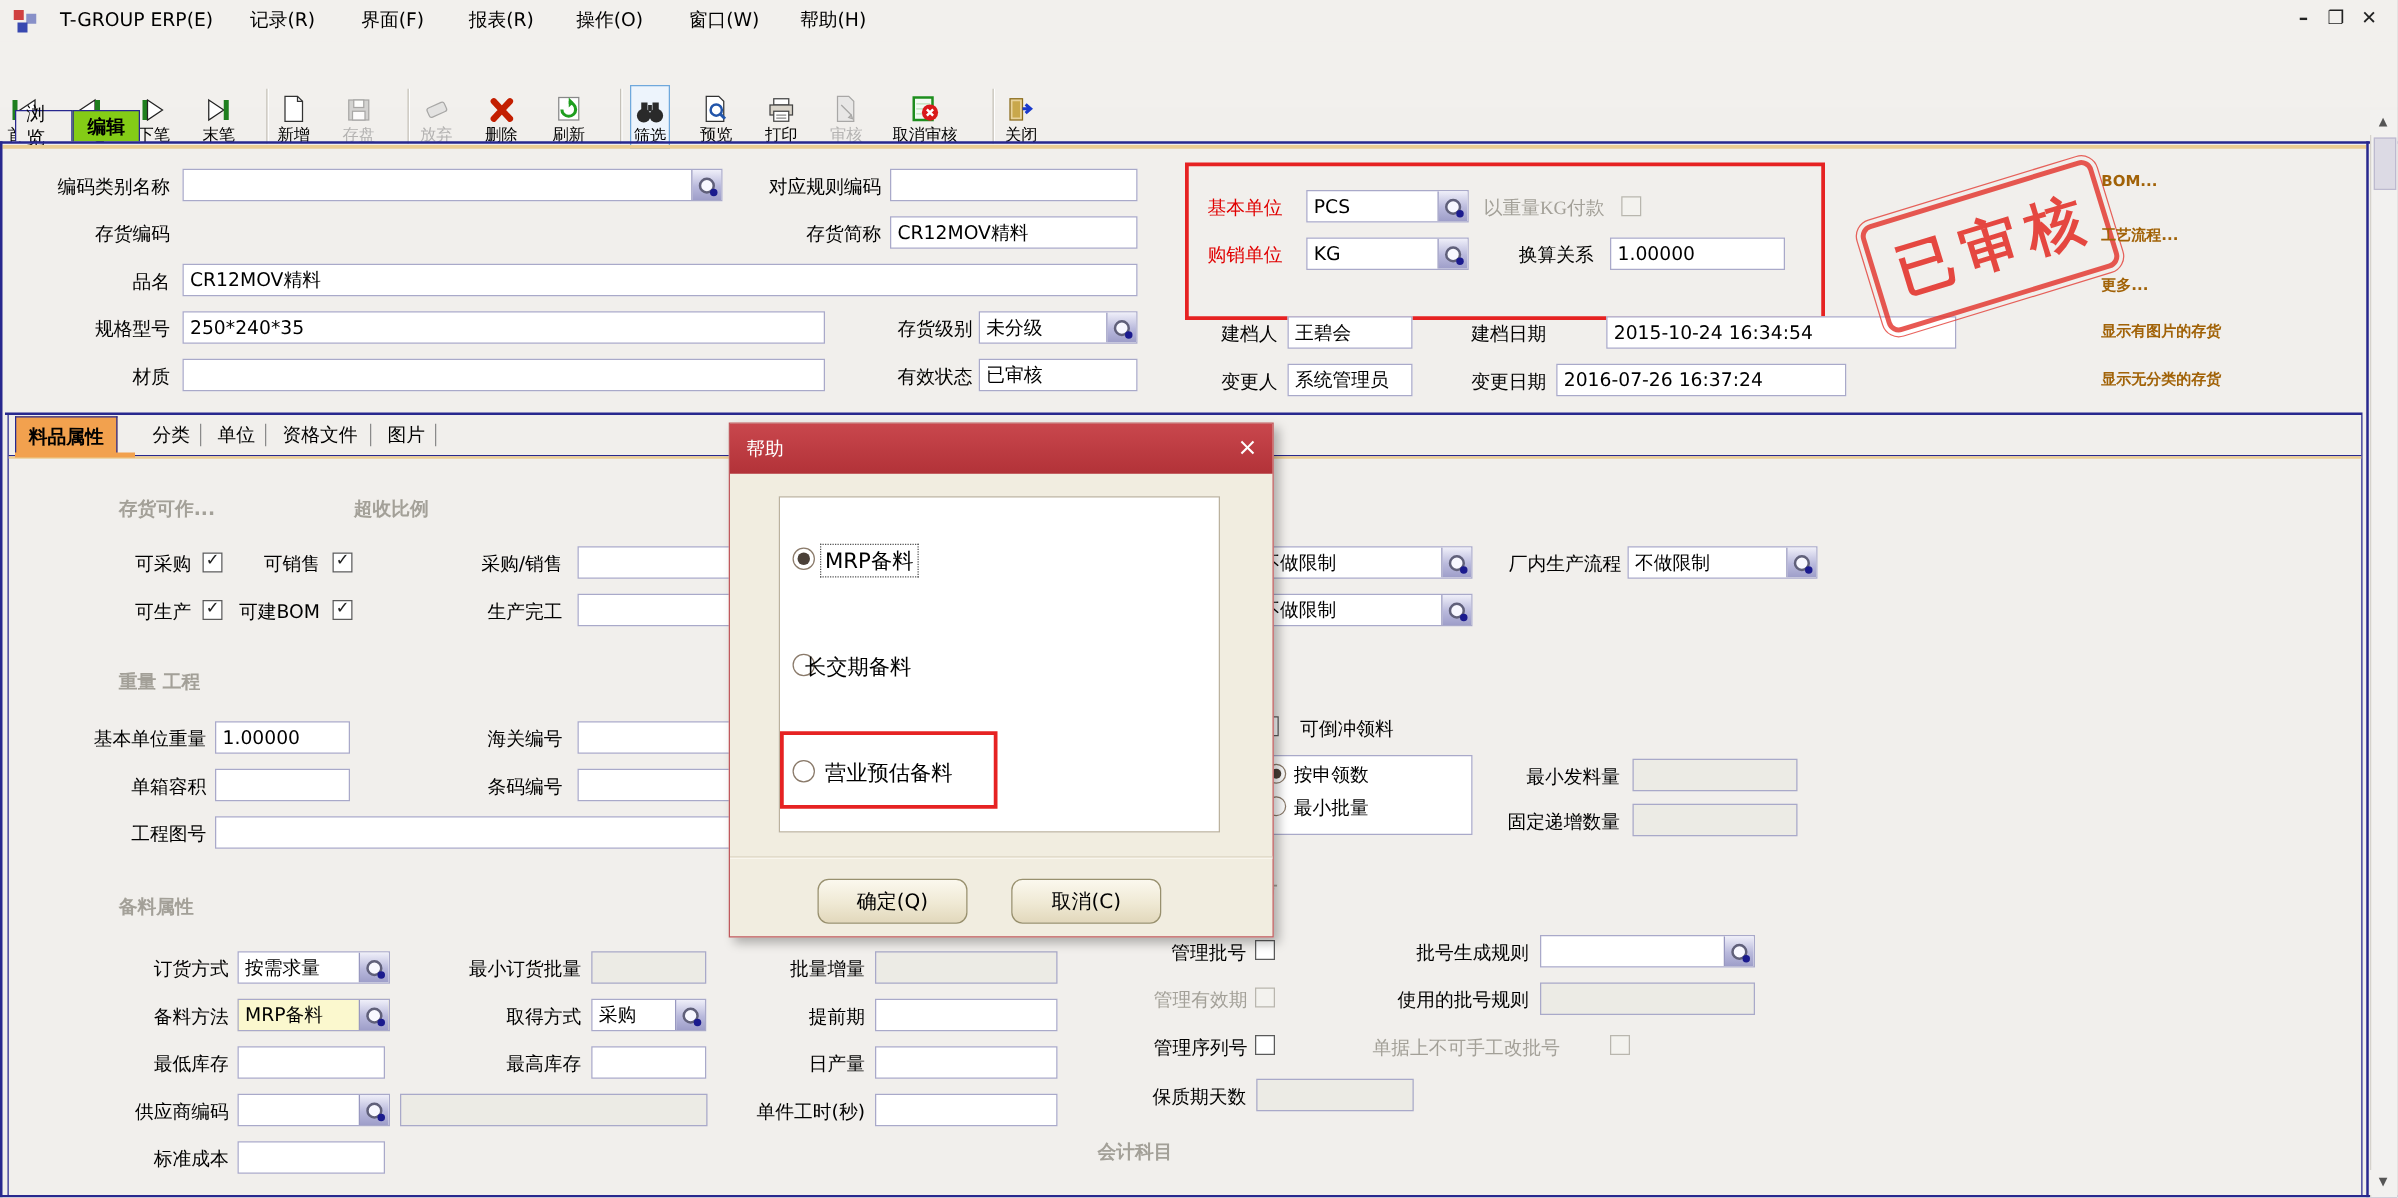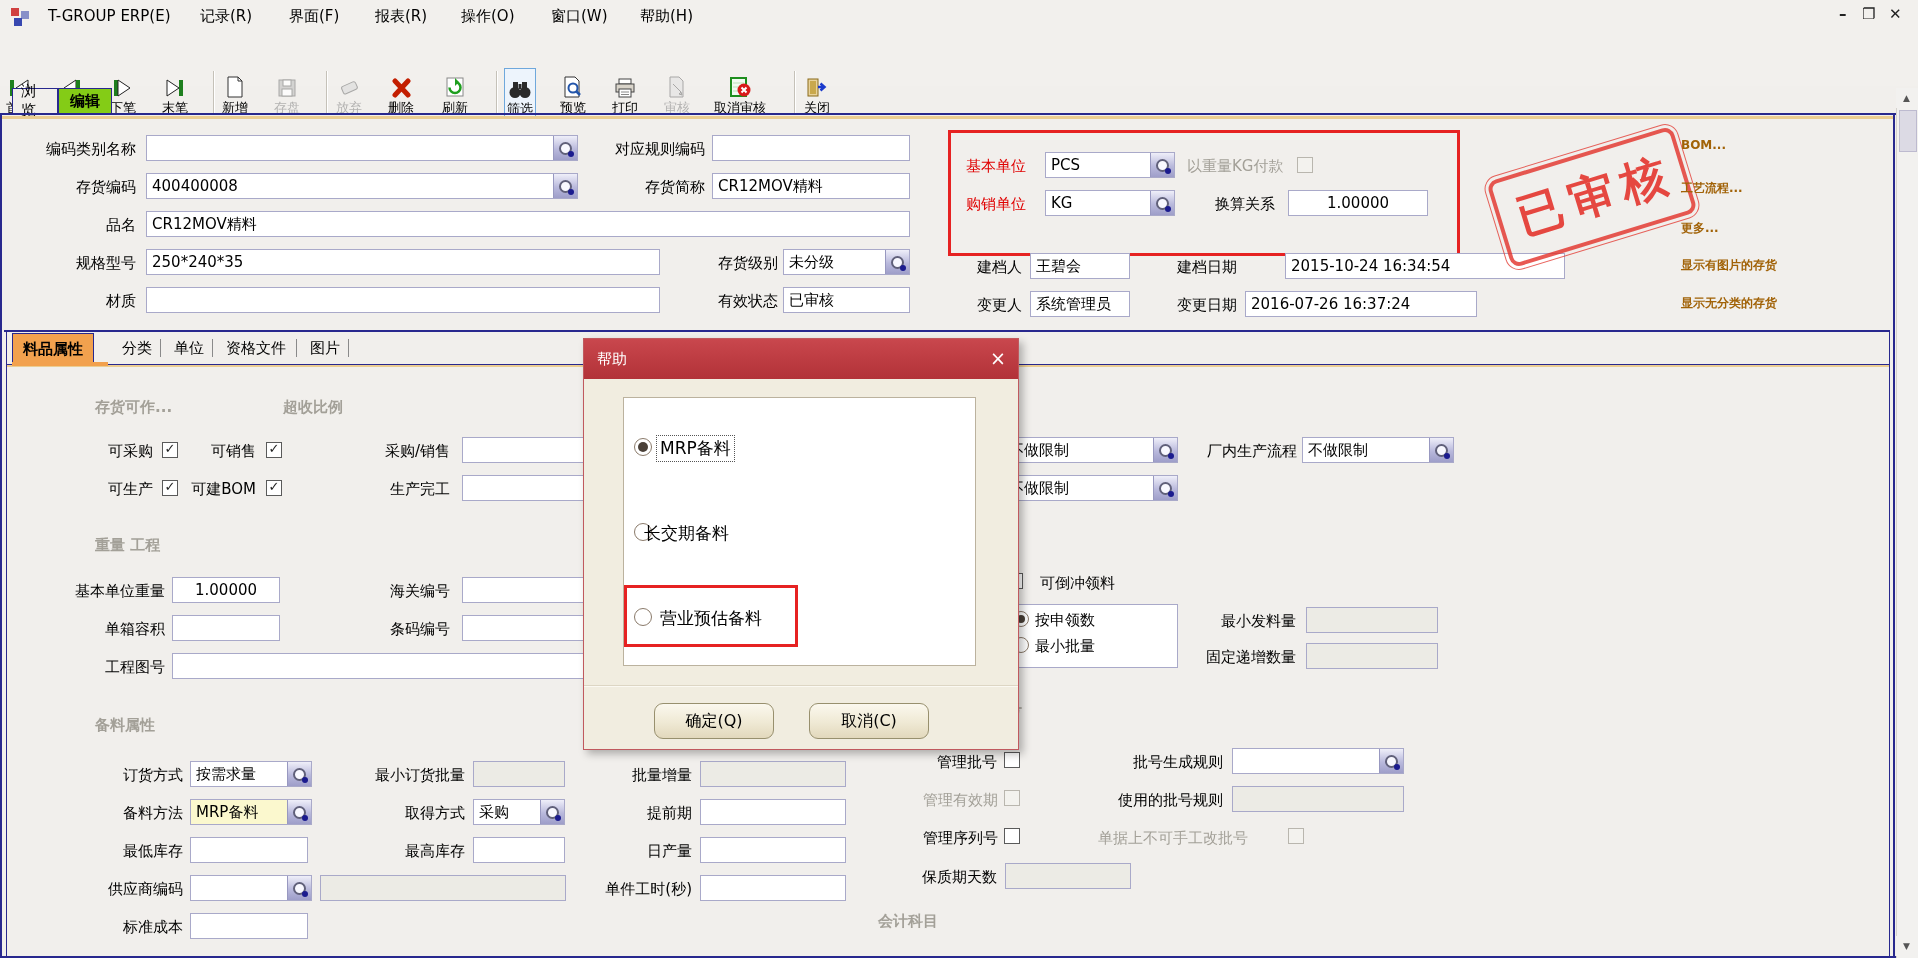--- a/index.html
+++ b/index.html
@@ -19,29 +19,29 @@
   .tsep{position:absolute;top:38px;width:1px;height:44px;background:#C5C1B8;box-shadow:1px 0 0 #fff;}
   
   .tab{position:absolute;top:88px;height:25px;box-sizing:border-box;border:1px solid #28288E;border-bottom:none;
        display:flex;align-items:center;justify-content:center;font-size:15px;background:#F1EFEC;padding:0 8px;}
   .tab.active{background:#84cc16;font-weight:bold;}
   .hline{position:absolute;}
   .navy{background:#28288E;}
   .tan{background:#EBCD92;}
   
   .lbl{position:absolute;font-size:15px;text-align:right;white-space:nowrap;}
-  .lbl.left{text-align:left;}
+  .lbl.left{text-align:left;font-family:Liberation Serif, serif;}
   .lbl.red{color:#E00000;}
   .lbl.gray{color:#A3A098;}
   .sec{position:absolute;font-size:15px;font-weight:bold;color:#A3A098;white-space:nowrap;}
   .fld{position:absolute;background:#fff;border:1px solid #A9A9C9;height:26px;box-sizing:border-box;
        font-size:15px;padding:3px 5px;white-space:nowrap;overflow:hidden;}
   .fld.dis{background:#ECEBE5;}
   .fld.yellow{background:#FBF8CE;}
-  .fld.ralign{text-align:center;}
+  .fld.ralign{text-align:left;}
   .fld.haslookup{padding-right:28px;}
   .lookup{position:absolute;right:0;top:0;bottom:0;width:23px;
           background:linear-gradient(#EFEFF9,#B9B9DC 55%,#9E9EC9);border-left:1px solid #9898C0;
           display:flex;align-items:center;justify-content:center;}
   .mag{width:9px;height:9px;border:2px solid #60607A;border-radius:50%;background:#F8F8FF;position:relative;}
   .mag::after{content:"";position:absolute;width:6px;height:6px;background:#1B1B8E;border-radius:50%;right:-4px;bottom:-4px;}
   .cb{position:absolute;width:16px;height:16px;background:#fff;border:1px solid #5A5A5A;box-sizing:border-box;
       font-size:13px;line-height:12px;text-align:center;font-weight:bold;color:#222;}
   .cb.checked::after{content:"✓";}
   .cb.dis{border-color:#B9B6AE;background:#F3F2EE;}
@@ -263,26 +263,20 @@
   <div class="fld haslookup" style="left:146px;top:135px;width:432px">
     <span></span>
     <span class="lookup">
         <span class="mag"></span>
       </span>
   </div>
   <div class="lbl" style="left:590px;top:140px;width:115px">对应规则编码</div>
   <div class="fld" style="left:712px;top:135px;width:198px"><span></span></div>
 
   <div class="lbl" style="left:20px;top:178px;width:116px">存货编码</div>
-  <div class="fld haslookup" style="left:146px;top:173px;width:432px">
-    <span>400400008</span>
-    <span class="lookup">
-        <span class="mag"></span>
-      </span>
-  </div>
   <div class="lbl" style="left:590px;top:178px;width:115px">存货简称</div>
   <div class="fld" style="left:712px;top:173px;width:198px"><span>CR12MOV精料</span></div>
 
   <div class="lbl" style="left:20px;top:216px;width:116px">品名</div>
   <div class="fld" style="left:146px;top:211px;width:764px"><span>CR12MOV精料</span></div>
 
   <div class="lbl" style="left:20px;top:254px;width:116px">规格型号</div>
   <div class="fld" style="left:146px;top:249px;width:514px"><span>250*240*35</span></div>
   <div class="lbl" style="left:665px;top:254px;width:113px">存货级别</div>
   <div class="fld haslookup" style="left:783px;top:249px;width:127px">

